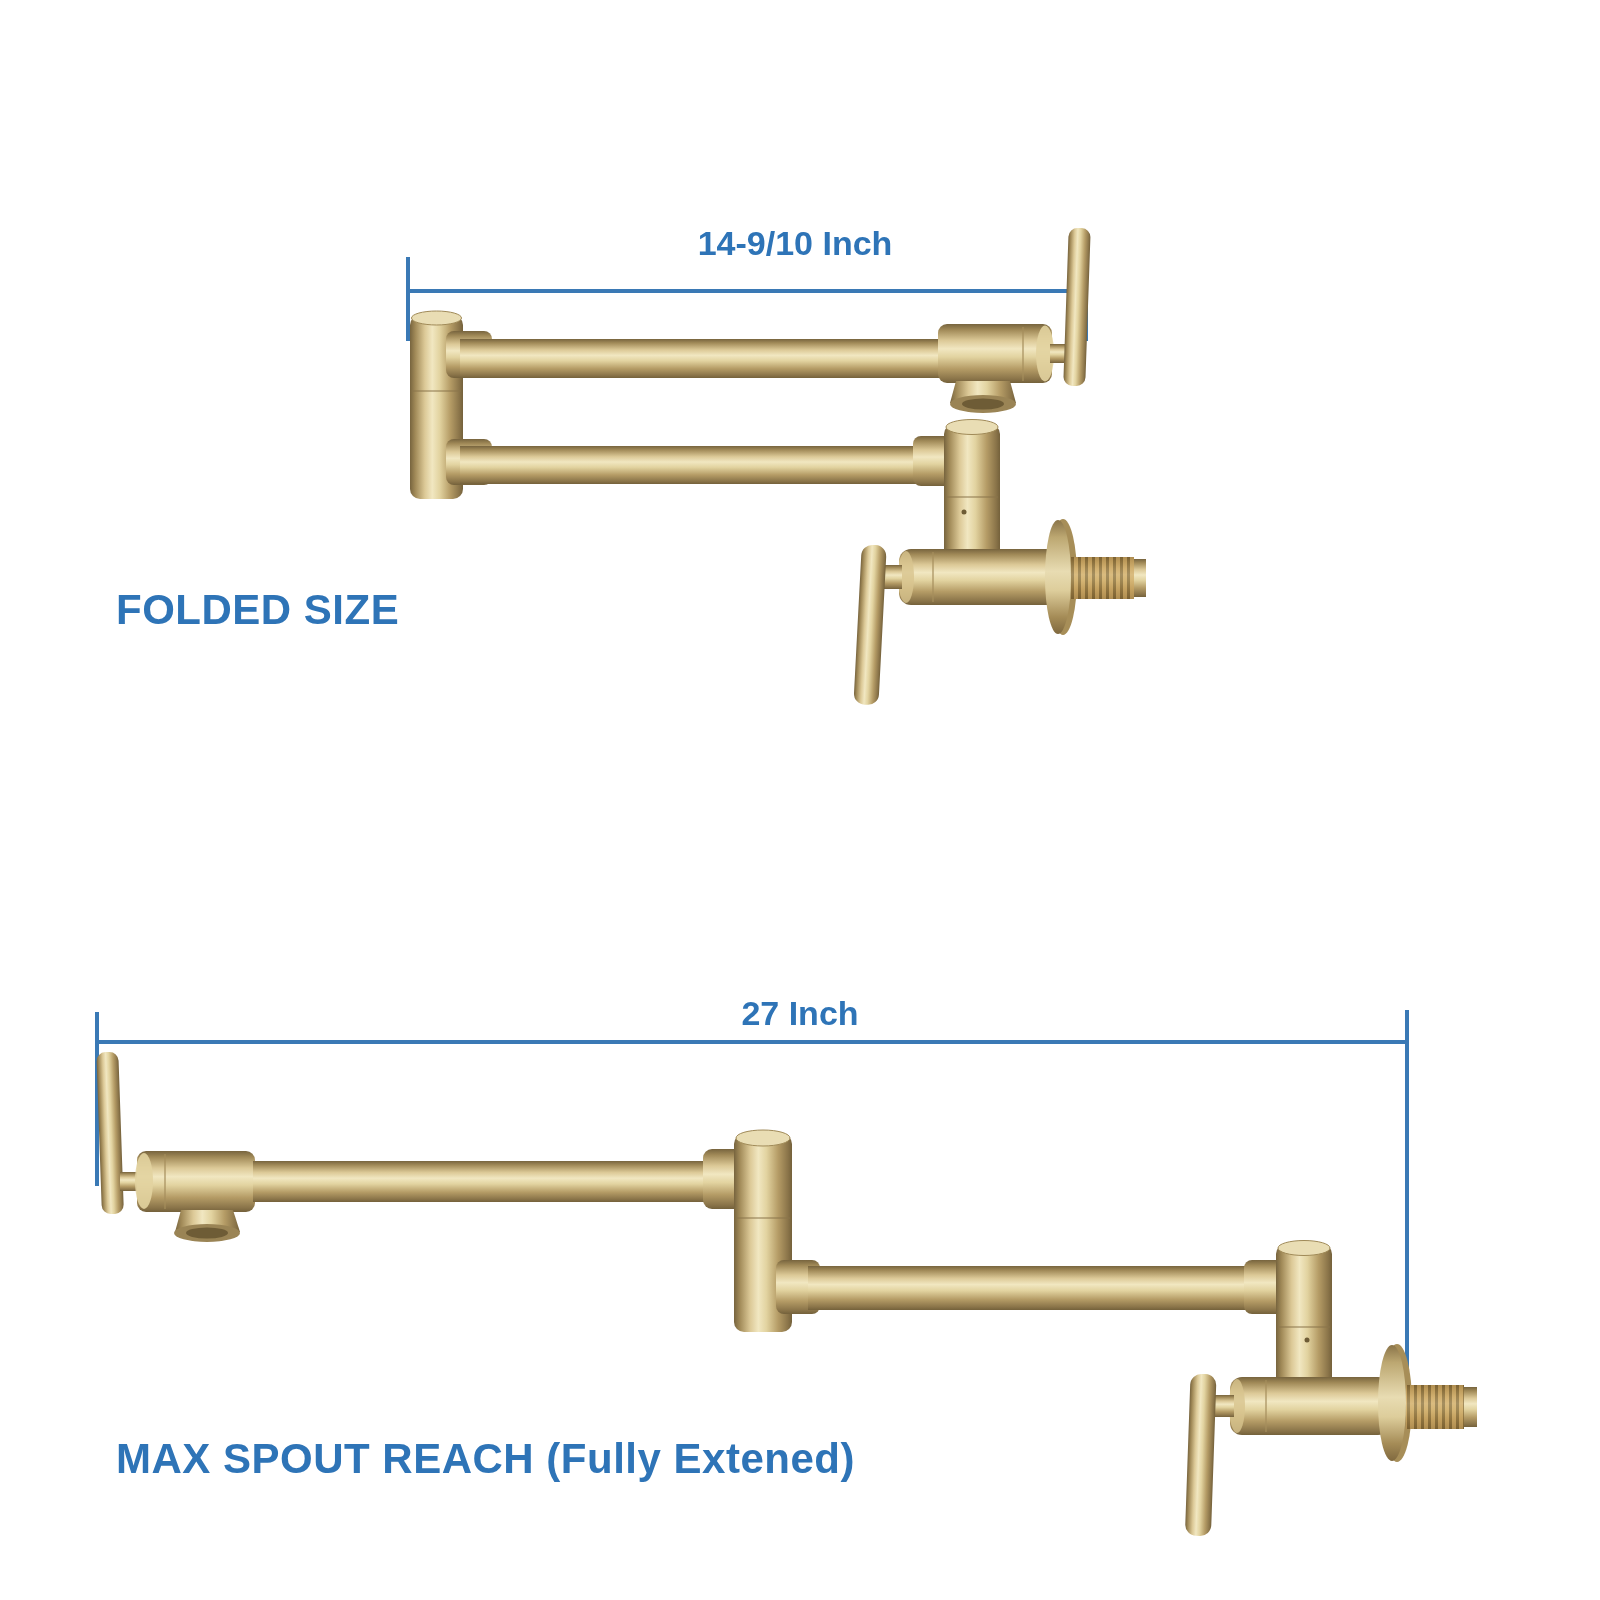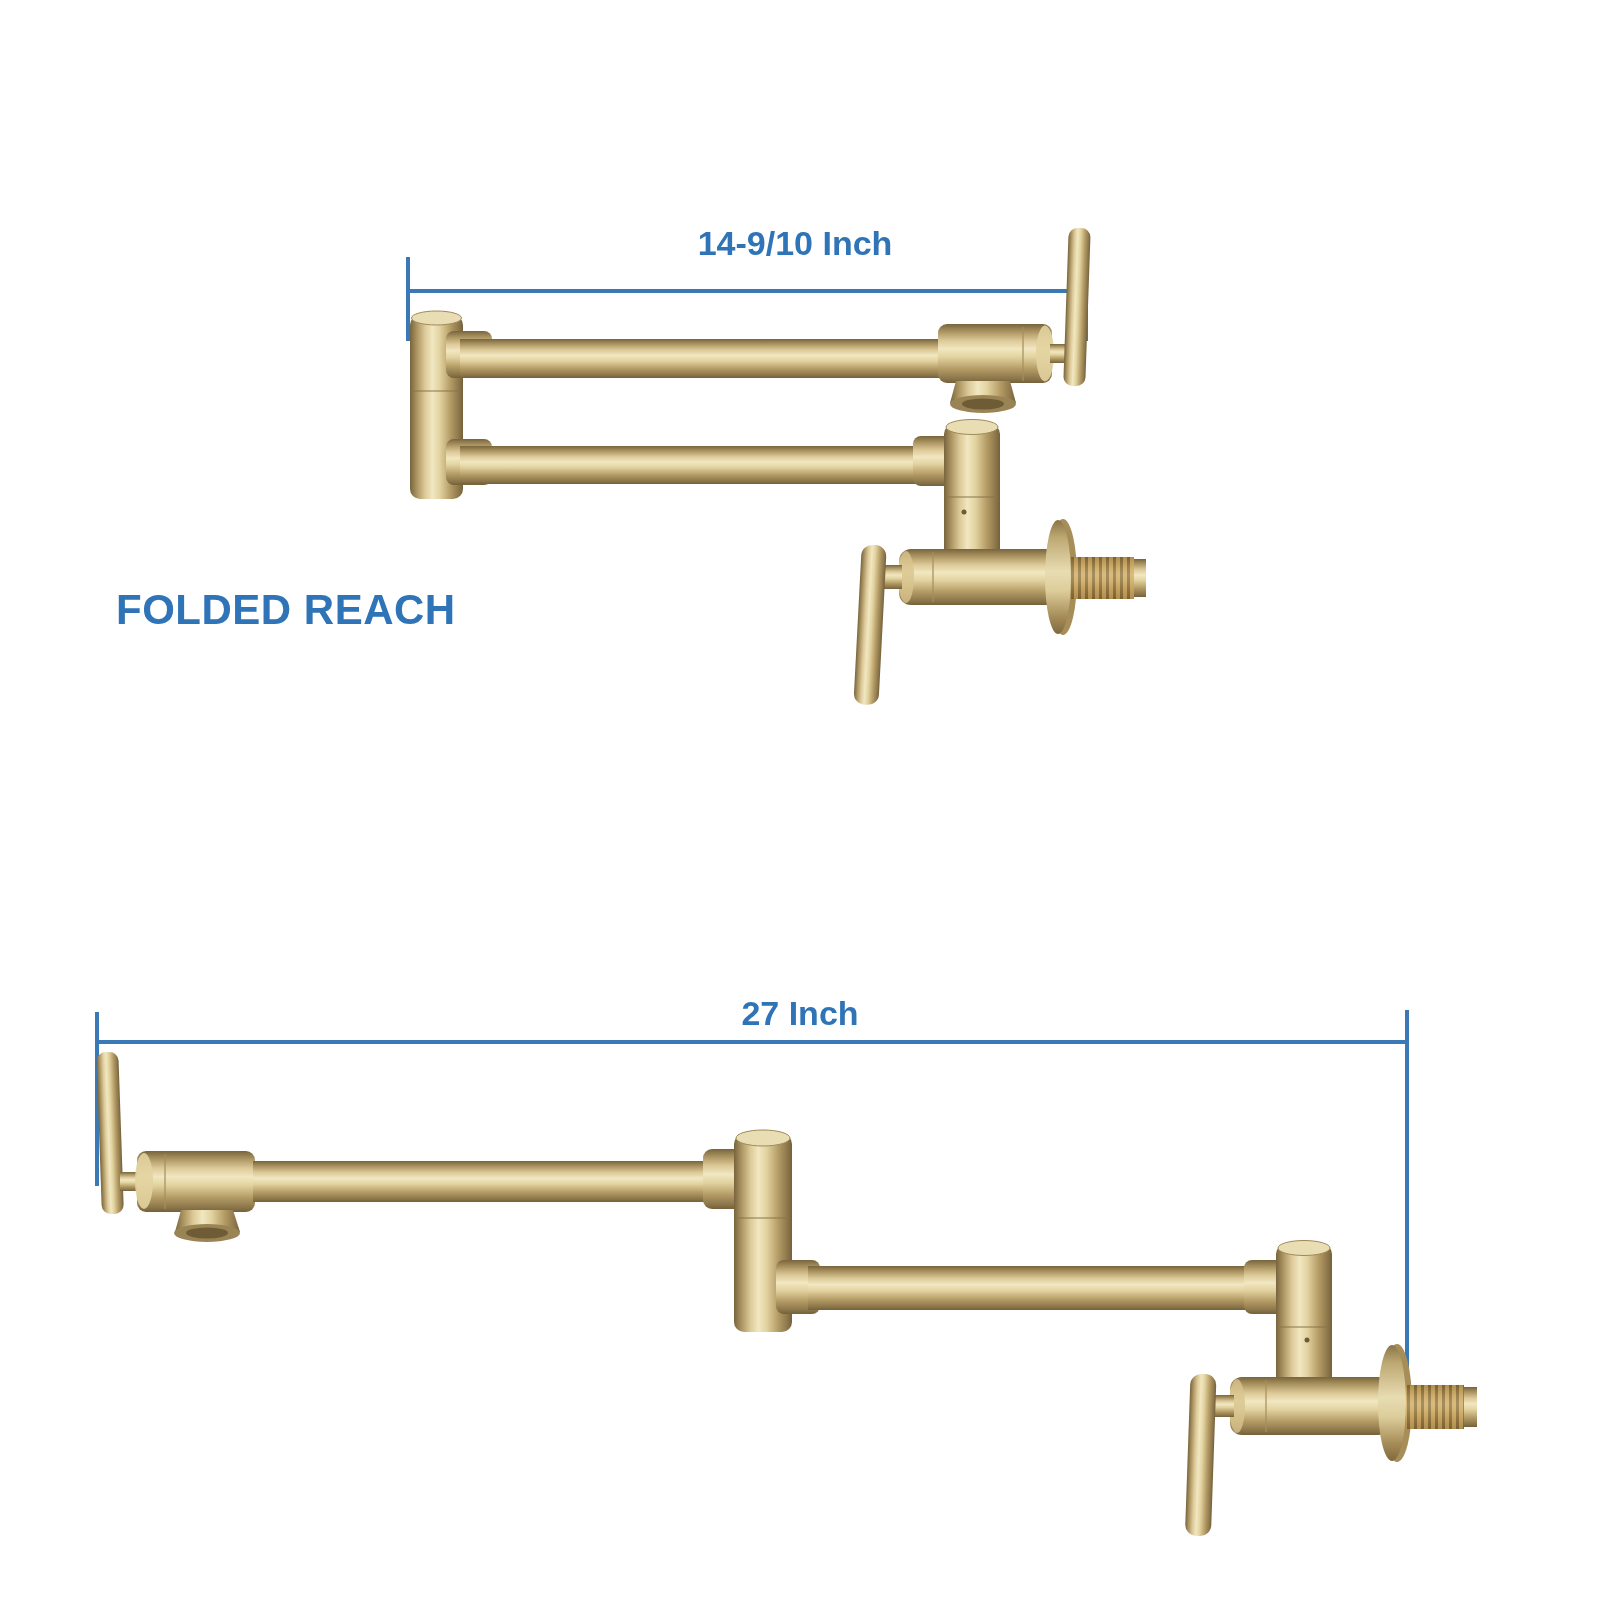--- a/index.html
+++ b/index.html
@@ -176,18 +176,19 @@
       <ellipse cx="1397" cy="1403" rx="15" ry="59" fill="#a78e58"></ellipse>
       <ellipse cx="1392" cy="1403" rx="14" ry="58" fill="url(#gradFlange)"></ellipse>
       <rect x="1406" y="1385" width="58" height="44" fill="url(#threads)"></rect>
       <rect x="1406" y="1385" width="58" height="44" fill="url(#gradV)" opacity="0.35"></rect>
       <rect x="1464" y="1387" width="13" height="40" fill="url(#gradV)"></rect>
     </g>
   </svg>
 
   <div id="folded-dim-label" class="label dim-label">14-9/10 Inch</div>
 
-  <div id="folded-caption" class="label caption">FOLDED REACH</div>
+  <div id="folded-caption" class="label caption">FOLDED SIZE</div>
 
   <div id="extended-dim-label" class="label dim-label">27 Inch</div>
 
+  <div id="extended-caption" class="label caption">MAX SPOUT REACH (Fully Extened)</div>
 
 </div>
 
 </body></html>

